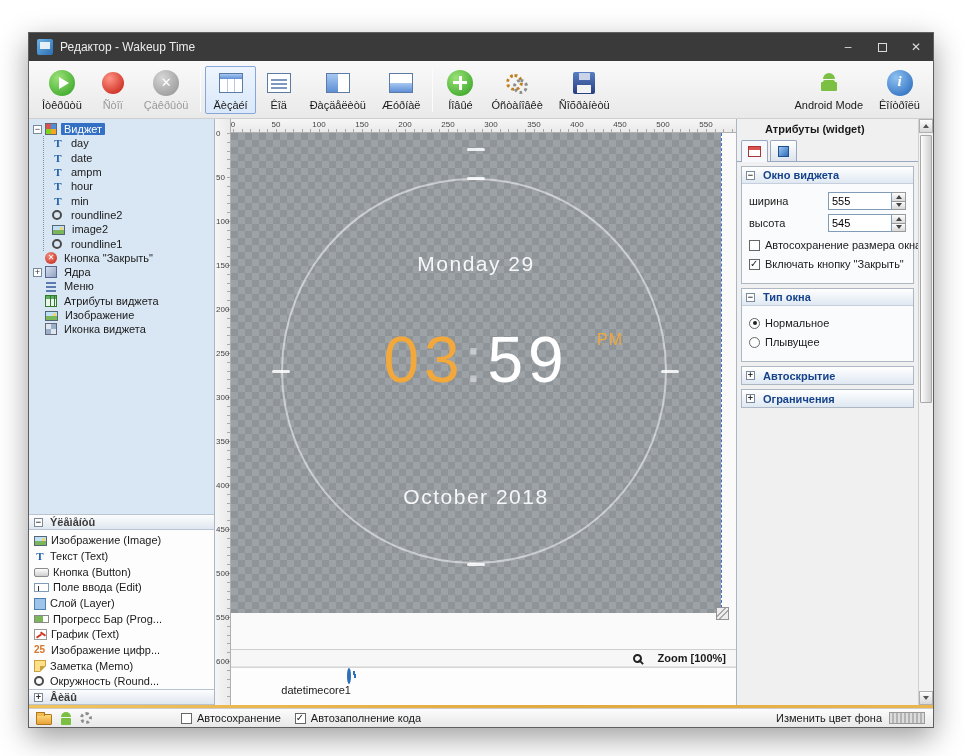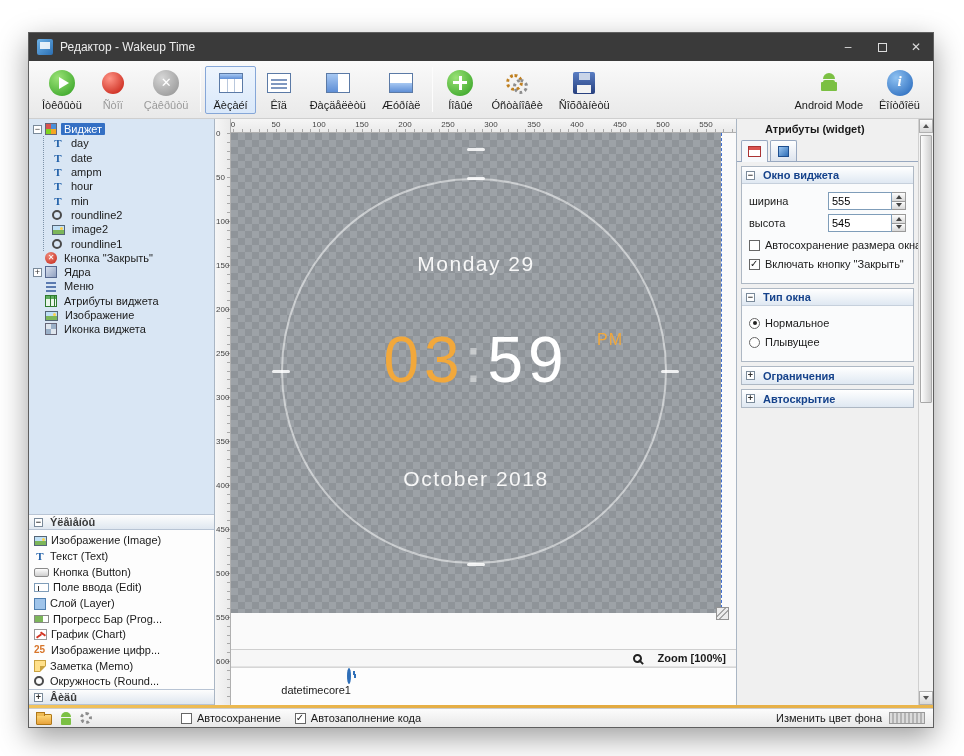--- a/index.html
+++ b/index.html
@@ -136,21 +136,21 @@
     background:linear-gradient(135deg,#ededed 35%,#a8a8a8 35% 42%,#ededed 42% 58%,#a8a8a8 58% 65%,#ededed 65%); }
 
   .clock-circle { position:absolute; left:50px; top:45px; width:386px; height:386px;
                   border:2px solid rgba(255,255,255,.5); border-radius:50%; }
   .w-line1 { position:absolute; left:0; width:490px; top:119px; text-align:center; color:#f7f7f7;
              font-size:21px; letter-spacing:1.5px; }
   .w-time  { position:absolute; left:0; width:490px; top:190px; text-align:center; font-size:64px;
              letter-spacing:5px; font-weight:200; }
   .w-time .th { color:#F2A83B; } .w-time .tc { color:rgba(255,255,255,.45); } .w-time .tm { color:#ffffff; }
   .w-ampm  { position:absolute; left:366px; top:198px; color:#F2A83B; font-size:16px; letter-spacing:1px; }
-  .w-line3 { position:absolute; left:0; width:490px; top:334px; text-align:center; color:#f7f7f7;
+  .w-line3 { position:absolute; left:0; width:490px; top:352px; text-align:center; color:#f7f7f7;
              font-size:21px; letter-spacing:1.5px; }
   .dash { position:absolute; width:18px; height:3px; background:rgba(255,255,255,.85); border-radius:2px; }
   .d1 { left:236px; top:15px; } .d2 { left:236px; top:44px; } .d3 { left:41px; top:237px; }
   .d4 { left:430px; top:237px; } .d5 { left:236px; top:430px; }
 
   .zoom-row { height:18px; flex:0 0 auto; border-top:1px solid #cfcfcf; border-bottom:1px solid #e3e3e3;
               background:#f7f7f7; display:flex; align-items:center; justify-content:flex-end; }
   .zoom-btn { display:flex; align-items:center; gap:16px; padding:0 10px; font-weight:bold; }
   .mag { width:9px; height:9px; border:2px solid #222; border-radius:50%; position:relative; }
   .mag::after { content:""; position:absolute; width:6px; height:2px; background:#222; transform:rotate(45deg); right:-4px; bottom:-2px; }
@@ -392,21 +392,21 @@
         <div class="erow">
             <span class="ti ti-layer"></span>
             <span>Слой (Layer)</span>
           </div>
         <div class="erow">
             <span class="ti ti-progress"></span>
             <span>Прогресс Бар (Prog...</span>
           </div>
         <div class="erow">
             <span class="ti ti-chart"></span>
-            <span>График (Chart)</span>
+            <span>График (Text)</span>
           </div>
         <div class="erow">
             <span class="ti ti-25">25</span>
             <span>Изображение цифр...</span>
           </div>
         <div class="erow">
             <span class="ti ti-memo"></span>
             <span>Заметка (Memo)</span>
           </div>
         <div class="erow">
@@ -546,27 +546,27 @@
             <label class="rb">
               <span class="rdot"></span>
               <span>Плывущее</span>
             </label>
           </div>
         </div>
 
         <div class="group collapsed">
           <div class="group-h">
             <span class="exp plus"></span>
-            <span>Ограничения</span>
+            <span>Автоскрытие</span>
           </div>
         </div>
         <div class="group collapsed">
           <div class="group-h">
             <span class="exp plus"></span>
-            <span>Автоскрытие</span>
+            <span>Ограничения</span>
           </div>
         </div>
       </div>
 
       <div class="rp-scroll">
         <span class="arr up"></span>
         <div class="track">
           <div class="thumb"></div>
         </div>
         <span class="arr down"></span>

